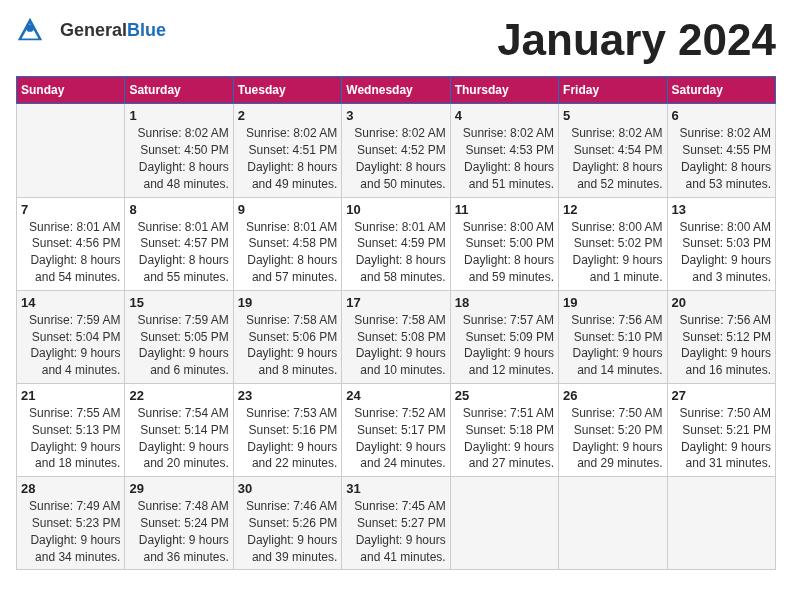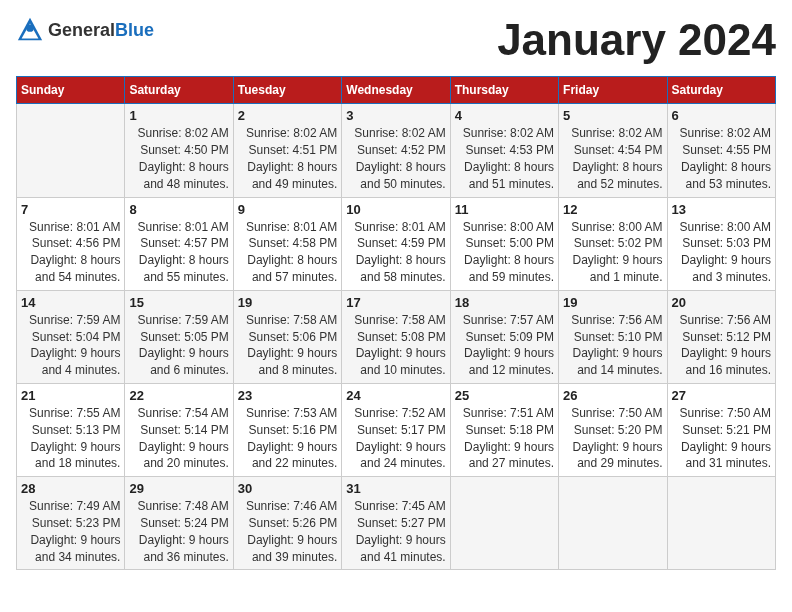--- a/index.html
+++ b/index.html
@@ -12,21 +12,21 @@
     }
     .header {
       display: flex;
       justify-content: space-between;
       align-items: flex-start;
       margin-bottom: 12px;
     }
     .logo {
       display: flex;
       align-items: center;
-      gap: 4px;
+      gap: 16px;
       text-align: right;
     }
     .logo-text-general {
       font-size: 18px;
       font-weight: bold;
       color: #333;
     }
     .logo-text-blue {
       font-size: 18px;
       font-weight: bold;
@@ -48,21 +48,21 @@
     .title-location {
       font-size: 16px;
       color: #555;
     }
     table {
       width: 100%;
       border-collapse: collapse;
       font-size: 11px;
     }
     thead th {
-      background-color: #b91c1c;
+      background-color: #be185d;
       color: #fff;
       padding: 6px 4px;
       text-align: left;
       font-size: 12px;
       font-weight: bold;
       border: 1px solid #1a6ebd;
     }
     tbody td {
       border: 1px solid #ccc;
       vertical-align: top;

